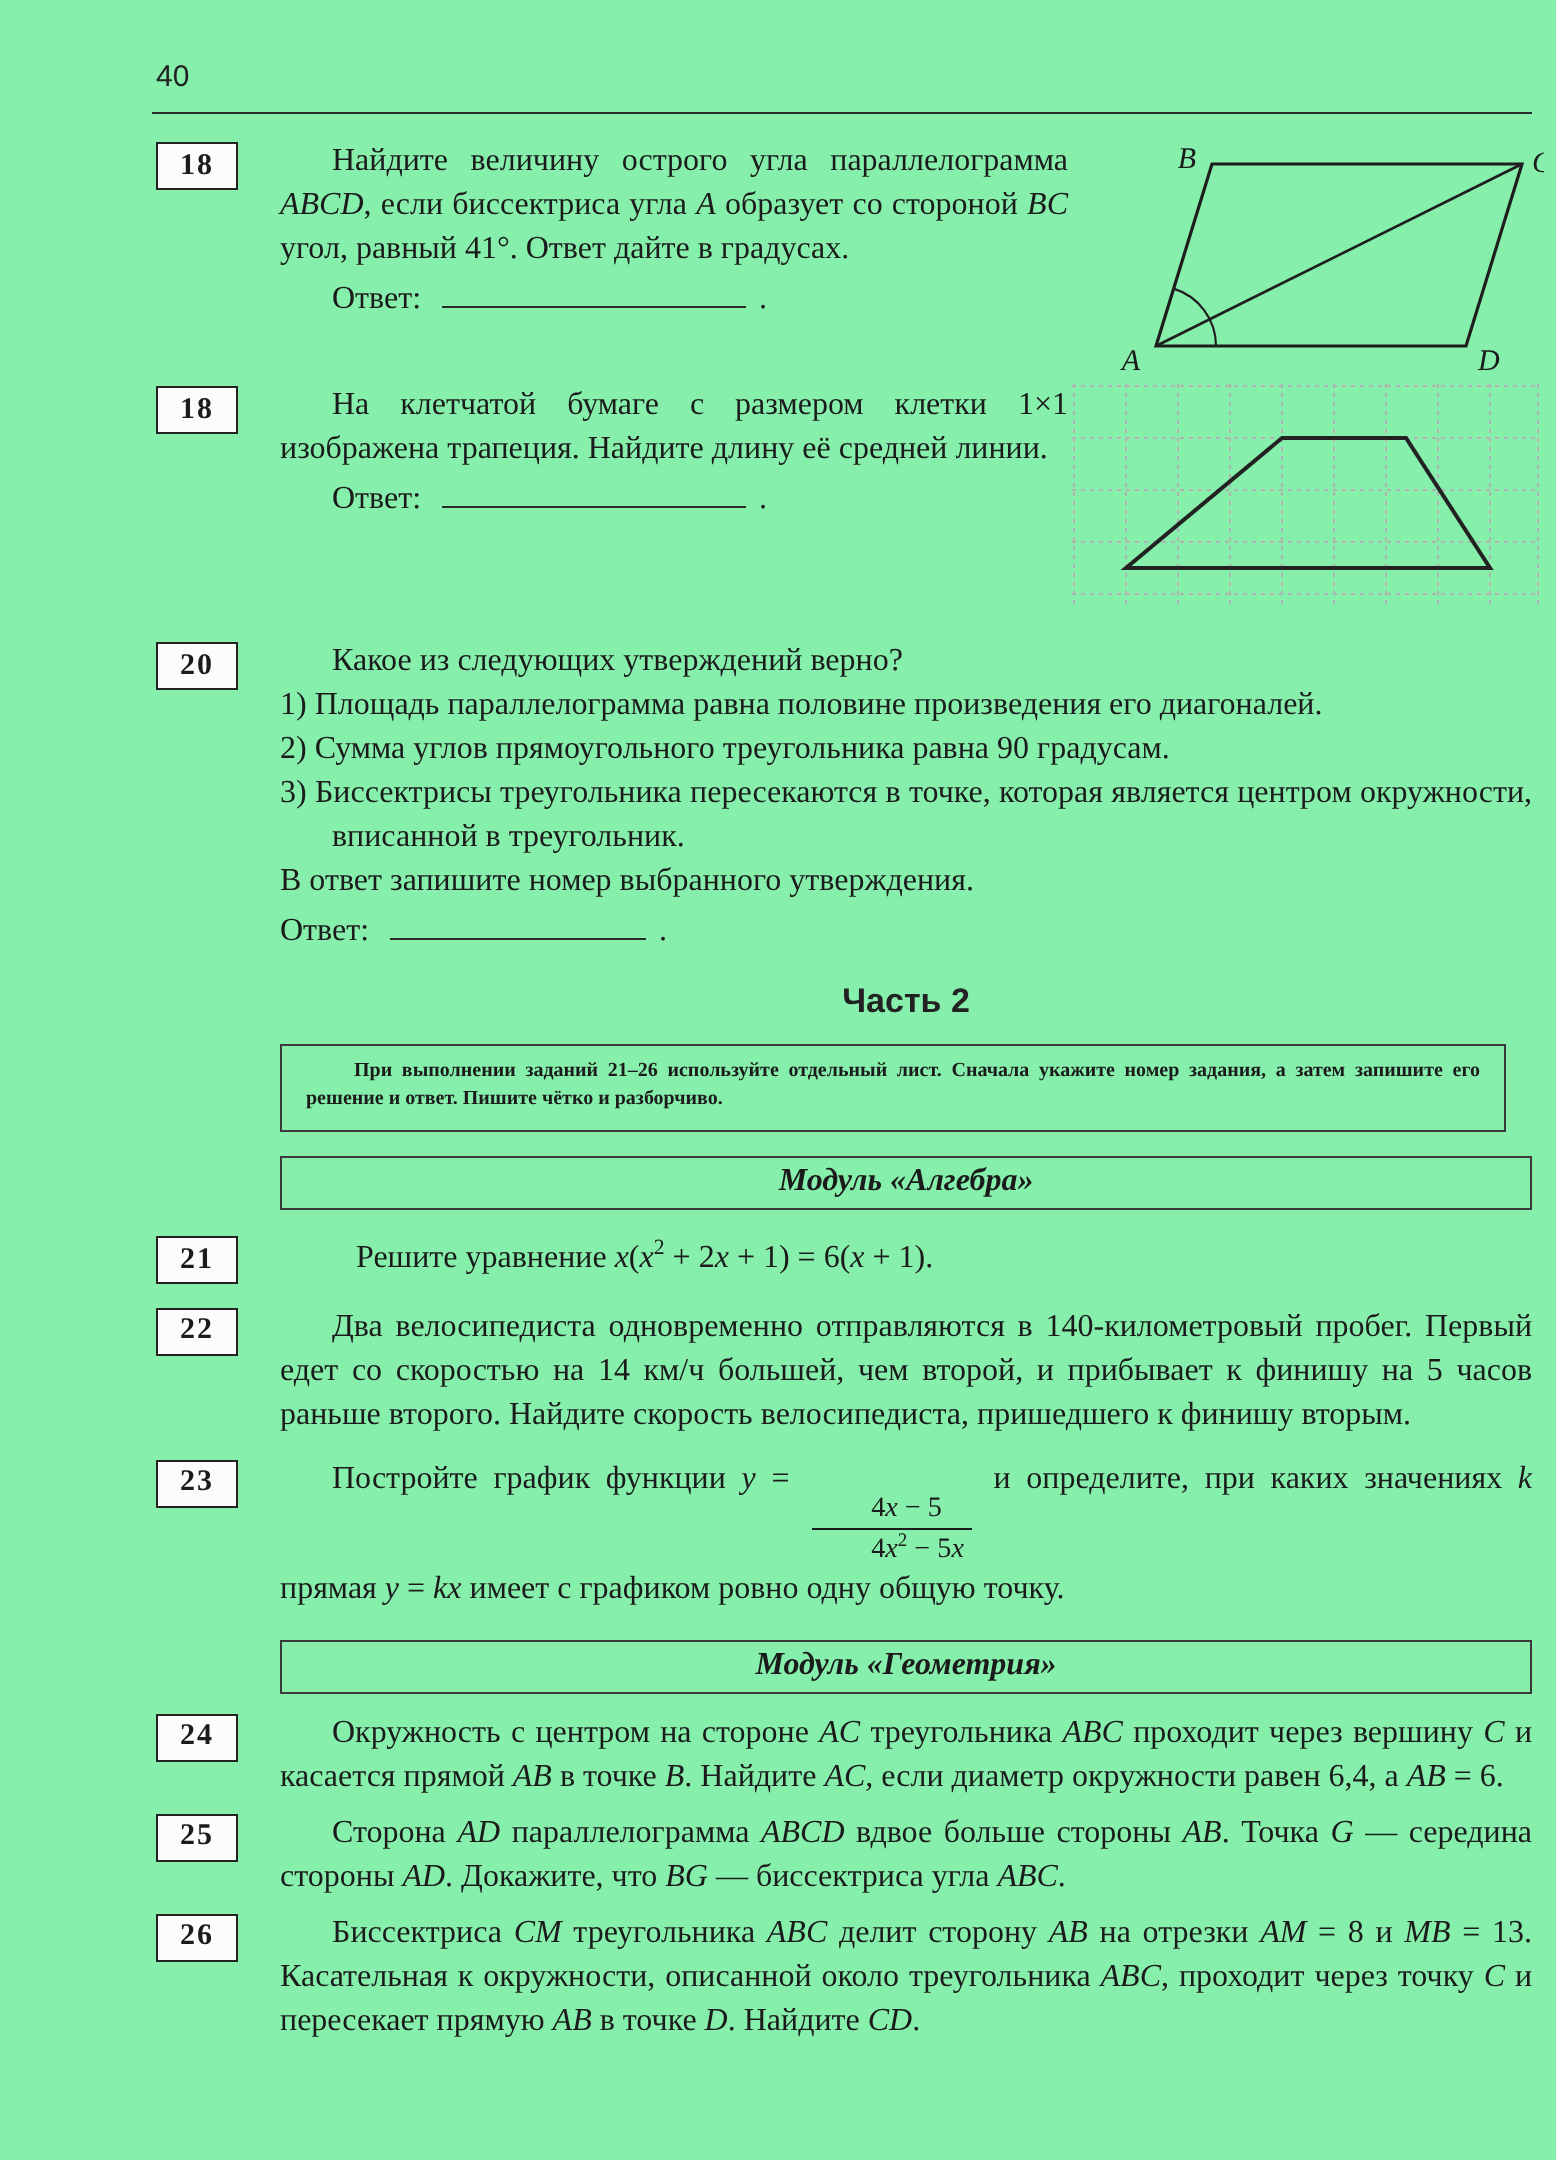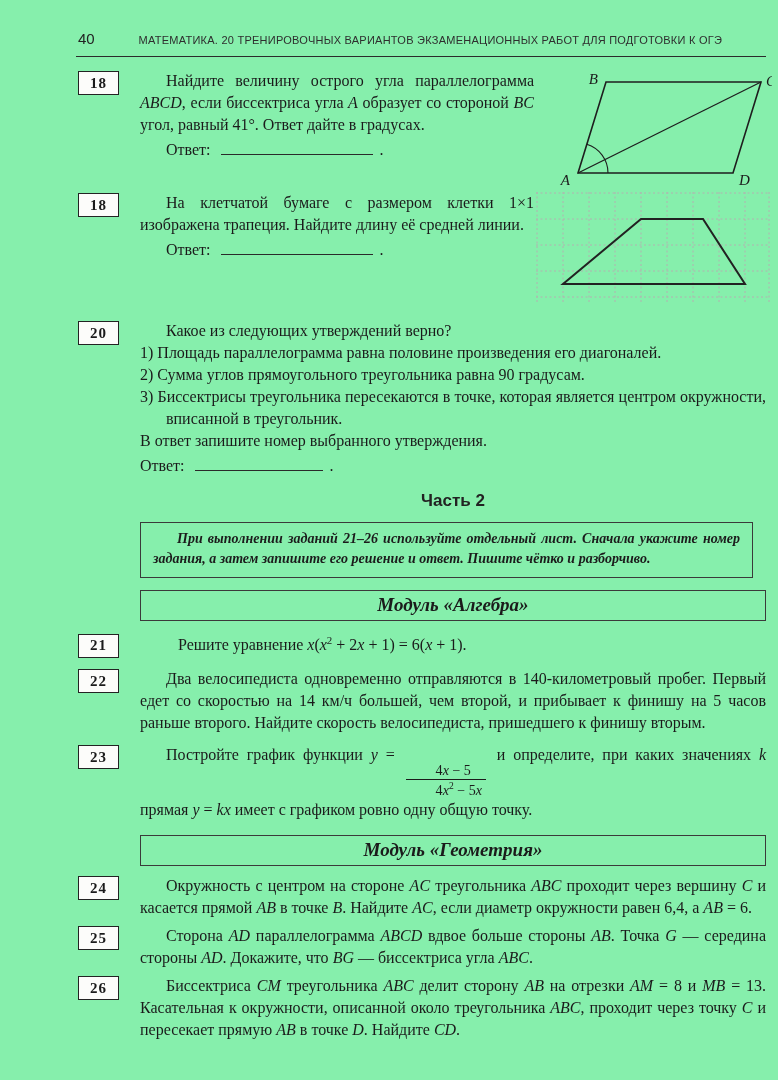--- a/index.html
+++ b/index.html
@@ -31,41 +31,40 @@
   sup{font-size:.68em;}
   
   .frac{display:inline-flex;flex-direction:column;vertical-align:-1.05em;
     font-size:.88em;line-height:1.22;margin:0 3px;}
   .fr-n{border-bottom:1.1px solid #1b1b1b;padding:0 4px;}
   .fr-d{padding:0 4px;}
   
   .section{margin:14px 0 0 62px;text-align:center;
     font-family:"Liberation Sans","DejaVu Sans",sans-serif;font-weight:700;font-size:17px;color:#222;}
   .nbox{margin:11px 13px 0 62px;border:1.2px solid #3a3a3a;padding:6px 12px 8px;
-    font-style:italic;font-weight:700;font-size:14px;line-height:1.42;text-align:justify;text-indent:24px;}
+    font-weight:700;font-size:10px;line-height:1.42;text-align:justify;text-indent:24px;}
   .mbox{margin:12px 0 0 62px;border:1.2px solid #3a3a3a;padding:3px 0 4px;text-align:center;
-    font-style:italic;font-weight:700;font-size:19px;}
+    font-style:italic;font-weight:700;font-size:16px;}
   
   .fig{position:absolute;}
   .fig18{left:476px;top:0px;}
   .fig19{left:458px;top:0px;}
   svg text{font-family:"Liberation Serif","DejaVu Serif",serif;font-style:italic;font-size:15px;fill:#1b1b1b;}
   
   .mt13{margin-top:13px;} .mt8{margin-top:8px;} .mt10{margin-top:10px;}
   .mt9{margin-top:9px;} .mt12{margin-top:12px;} .mt6{margin-top:6px;} .mt14{margin-top:14px;}
   .h18{min-height:114px;} .h19{min-height:118px;}
 </style>
 </head>
 <body>
 
 <div class="page">
 
   <div class="header-row">
     <span class="pgnum">40</span>
-    <span class="htitle">МАТЕМАТИКА. 20 ТРЕНИРОВОЧНЫХ ВАРИАНТОВ ЭКЗАМЕНАЦИОННЫХ РАБОТ ДЛЯ ПОДГОТОВКИ К ОГЭ</span>
   </div>
   <hr class="headrule">
 
   <div class="prob mt13 h18">
     <div class="pnum">18</div>
     <p class="ptext narrow indent" style="margin:0">Найдите величину острого угла паралле­лограмма <span class="vi">ABCD</span>, если биссектриса угла <span class="vi">A</span> об­разует со стороной <span class="vi">BC</span> угол, равный 41°. Ответ дайте в градусах.</p>
     <div class="ans">
       <span>Ответ:</span><span class="ans-line"></span><span>.</span>
     </div>
     <div class="fig fig18">

